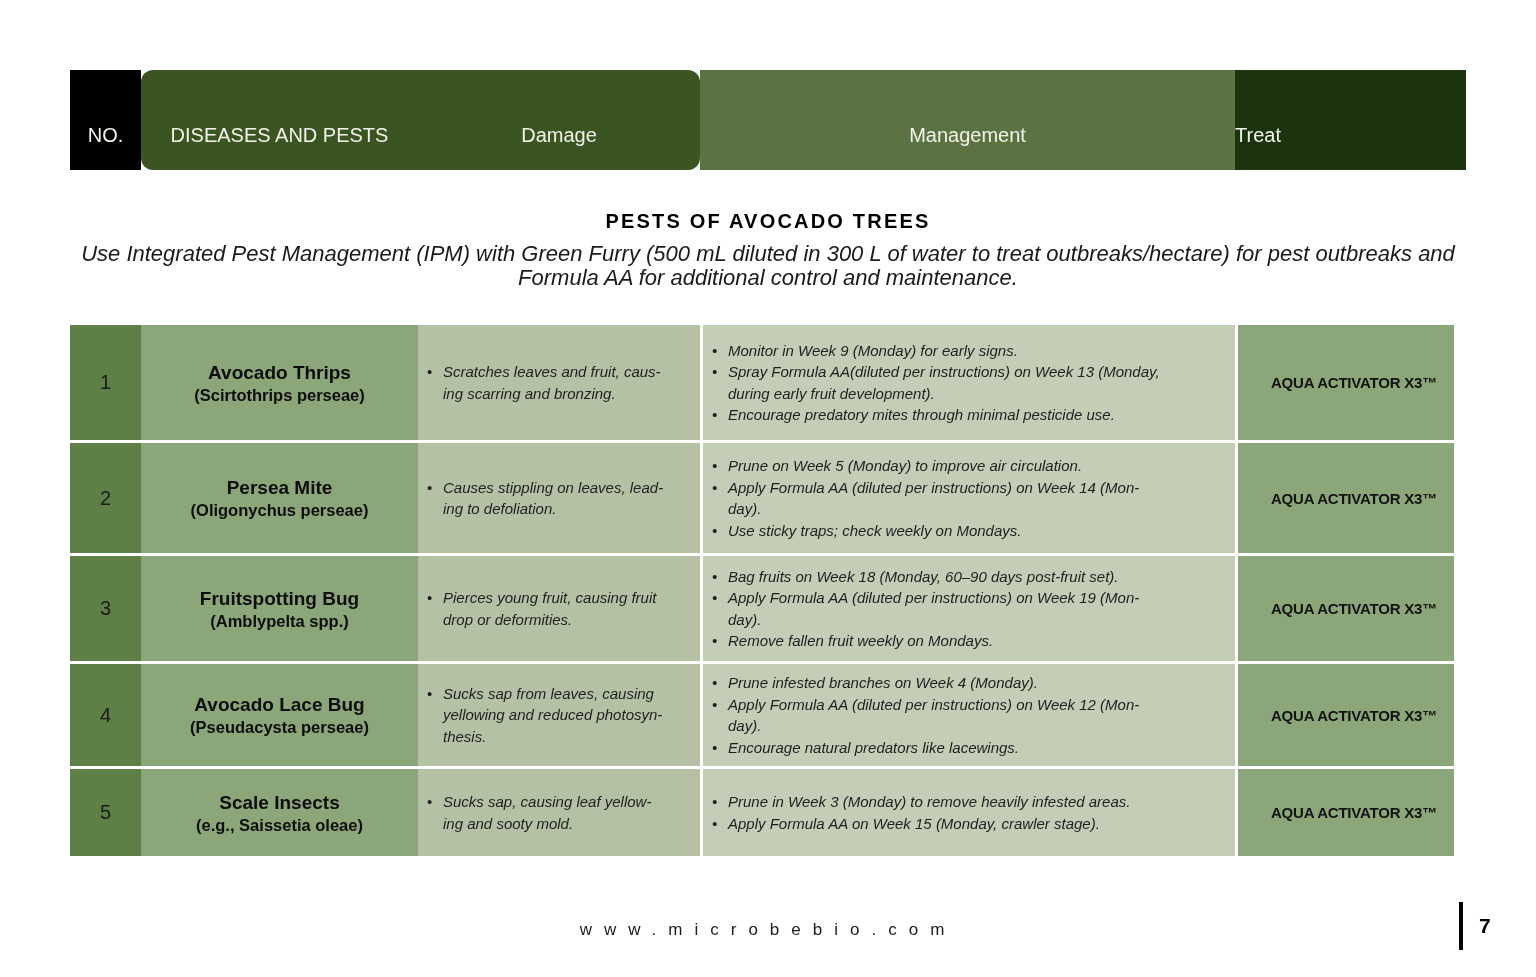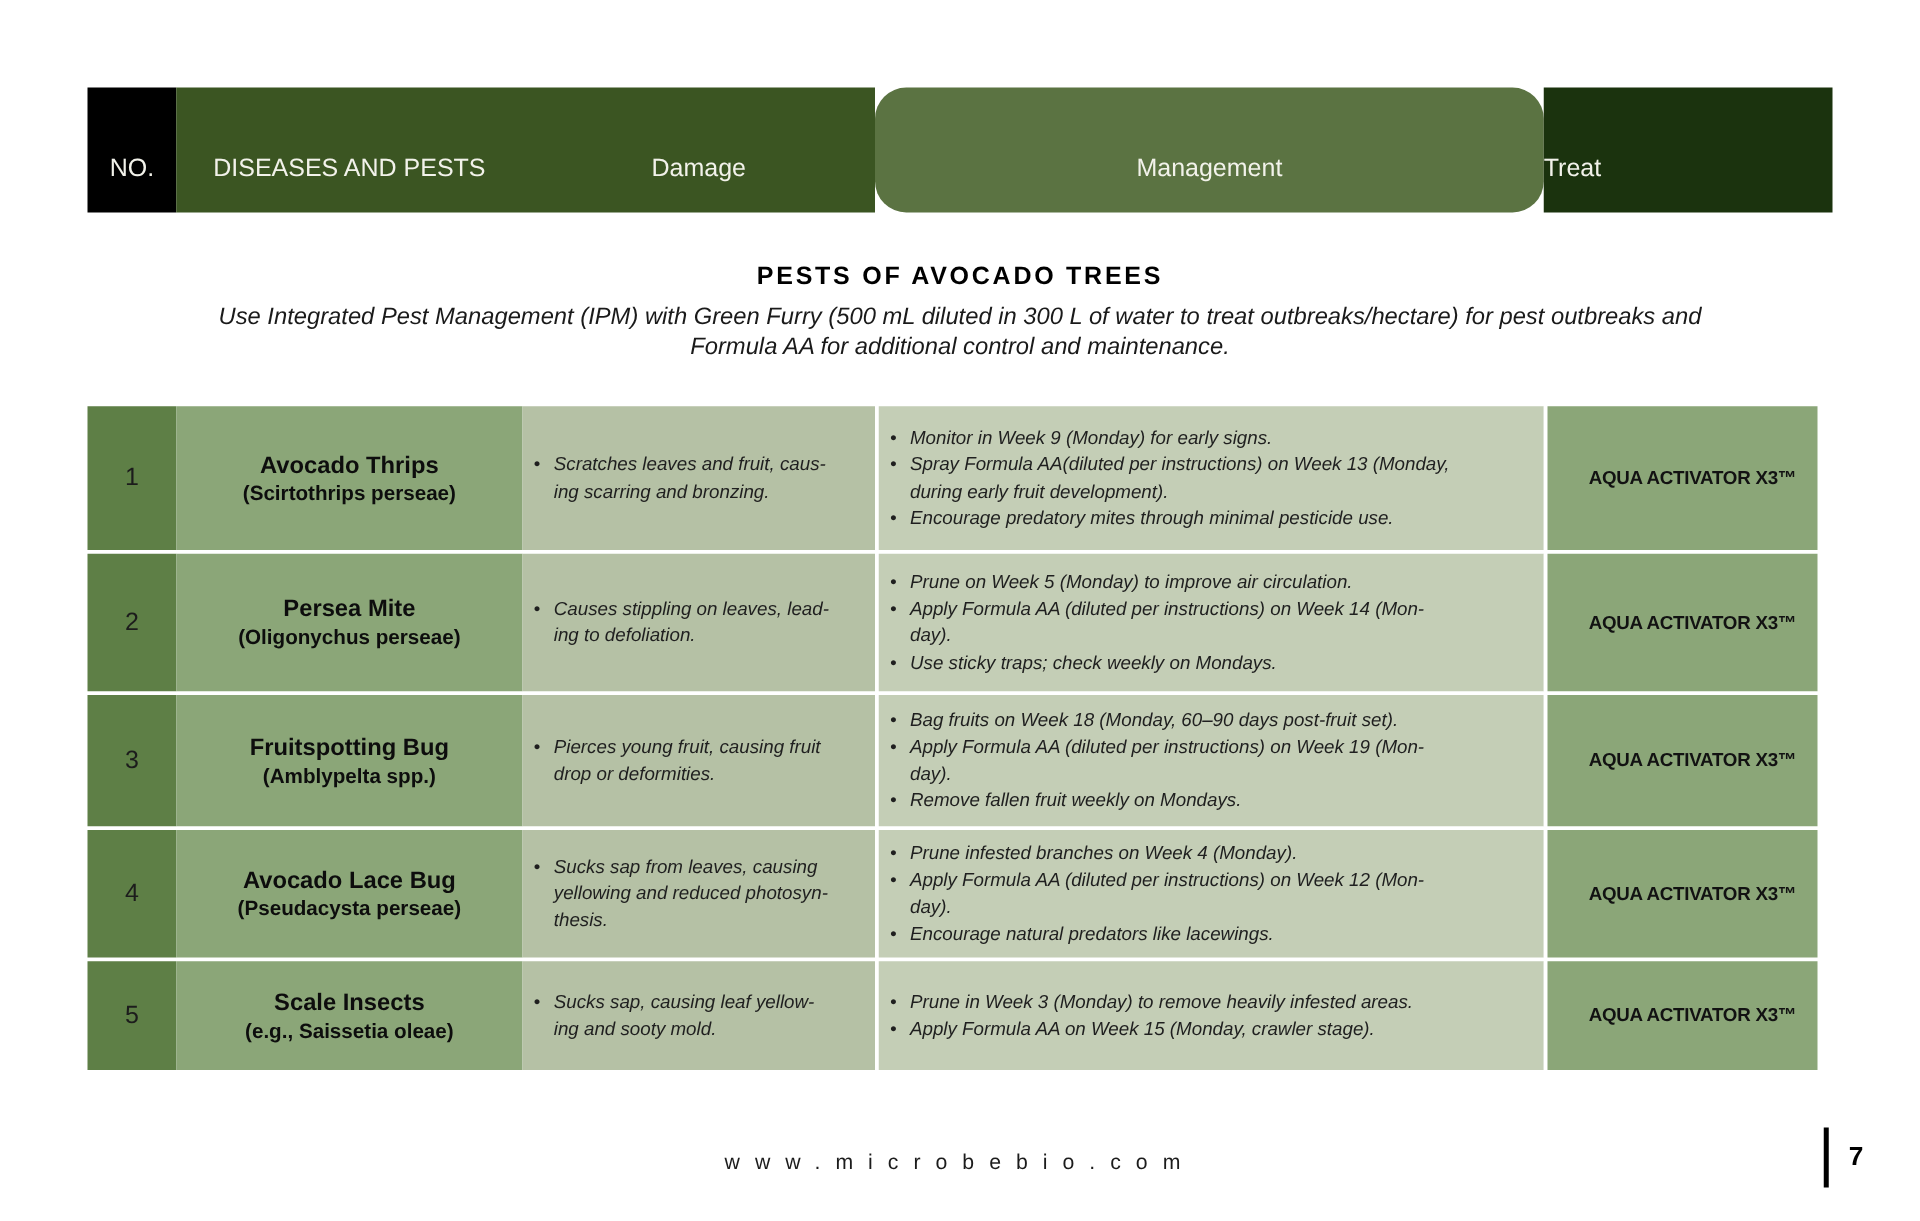--- a/index.html
+++ b/index.html
@@ -4,31 +4,31 @@
 <style>
   html,body{margin:0;padding:0;background:#ffffff;}
   .page{position:relative;width:1536px;height:977px;background:#ffffff;overflow:hidden;
         font-family:"Liberation Sans",sans-serif;color:#1a1a1a;}
 
   
   .header-bar{position:absolute;left:70px;top:70px;width:1396px;height:100px;display:flex;}
   .hc{display:flex;align-items:flex-end;box-sizing:border-box;padding-bottom:24px;
       color:#f2f2ea;font-size:20px;line-height:22px;}
   .hc-no{width:71px;background:#000000;justify-content:center;}
-  .hc-dark{width:559px;background:#3b5522;}
+  .hc-dark{width:559px;background:#3b5522;border-radius:12px;}
   .hl{display:inline-block;text-align:center;}
   .hl-diseases{width:277px;}
   .hl-damage{width:282px;text-align:center;}
-  .hc-mid{width:535px;background:#5b7342;justify-content:center;border-radius:25px;}
+  .hc-mid{width:535px;background:#5b7342;justify-content:center;}
   .hc-deep{width:231px;background:#1b330e;}
 
   
   .intro{position:absolute;left:0;top:210px;width:100%;text-align:center;}
   .intro h1{margin:0 0 9px 0;font-size:20px;font-weight:bold;letter-spacing:2.2px;color:#000;}
-  .intro p{margin:0;font-size:19px;font-style:italic;line-height:24px;white-space:pre-line;color:#1a1a1a;}
+  .intro p{margin:0;font-size:22px;font-style:italic;line-height:24px;white-space:pre-line;color:#1a1a1a;}
 
   
   .pest-table{position:absolute;left:70px;top:325px;width:1396px;}
   .row{display:flex;margin-bottom:3px;}
   .row:nth-of-type(1){height:115px;}
   .row:nth-of-type(2){height:110px;}
   .row:nth-of-type(3){height:105px;}
   .row:nth-of-type(4){height:102px;}
   .row:nth-of-type(5){height:87px;}
   .cell{display:flex;box-sizing:border-box;}

